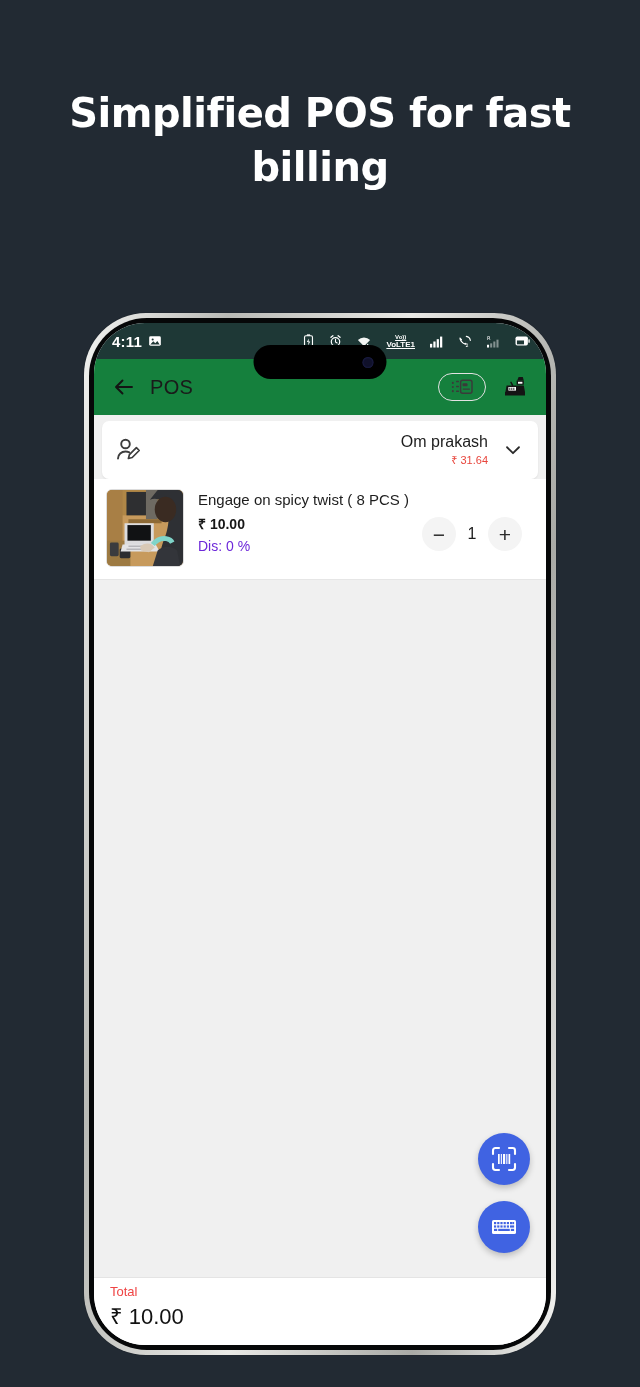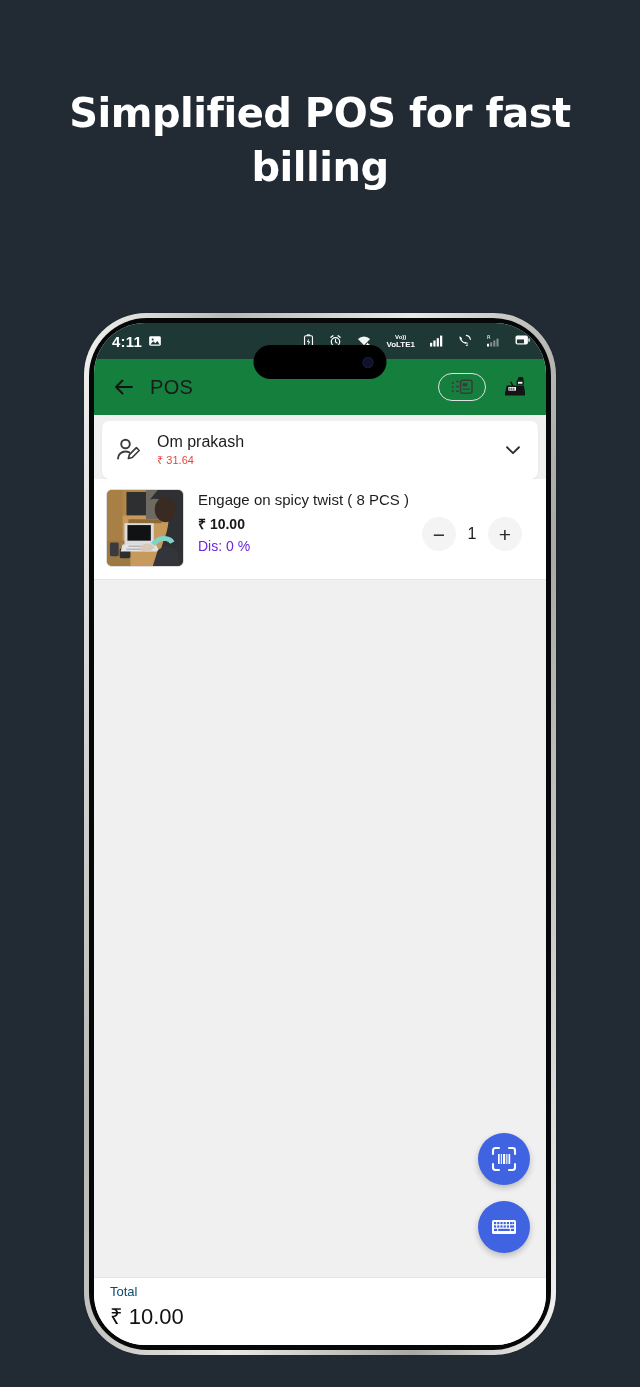--- a/index.html
+++ b/index.html
@@ -69,21 +69,21 @@
     color:#ffffff;
     display:flex;
     align-items:center;
     justify-content:space-between;
     padding:0 16px 0 18px;
     flex:0 0 auto;
     z-index:3;
   }
   .sb-left { display:flex; align-items:center; gap:6px; }
   .sb-time { font-size:15px; font-weight:600; letter-spacing:.2px; }
-  .sb-right { display:flex; align-items:flex-start; gap:15px; }
+  .sb-right { display:flex; align-items:center; gap:15px;text-decoration:underline; }
   .sb-ico { display:flex; align-items:center; }
 
   .island {
     position:absolute;
     top:22px; left:50%;
     transform:translateX(-50%);
     width:133px; height:34px;
     background:#000000;
     border-radius:20px;
     z-index:6;
@@ -134,21 +134,21 @@
     margin:6px 8px 0 8px;
     background:#ffffff;
     border-radius:7px;
     height:58px;
     display:flex;
     align-items:center;
     padding:0 14px 0 13px;
     gap:14px;
     box-shadow:0 1px 2px rgba(0,0,0,.07);
   }
-  .cust-text { flex:1; display:flex; flex-direction:column; gap:1px; }
+  .cust-text { flex:1; display:flex; flex-direction:column; gap:1px;align-items:flex-end; }
   .cust-name { font-size:16px; color:#1d1d1d; }
   .cust-due  { font-size:11px; color:#e8453c; }
 
   .items-head {
     height:34px;
     display:flex; align-items:center;
     gap:9px;
     padding:0 15px;
     background:#f0f0f0;
   }
@@ -205,21 +205,21 @@
     background:#ffffff;
     height:68px;
     display:flex;
     align-items:center;
     justify-content:space-between;
     padding:0 14px 10px 16px;
     border-top:1px solid #e4e4e4;
     flex:0 0 auto;
   }
   .total-wrap { display:flex; flex-direction:column; gap:0px; }
-  .total-label { font-size:13px; color:#0c4a6e; }
+  .total-label { font-size:13px; color:#ef4444; }
   .total-value { font-size:22px; color:#111111; margin-top:1px; }
   .proceed-btn {
     width:178px; height:46px;
     background:#4063e2;
     border-radius:7px;
     color:#ffffff;
     font-size:15px;
     font-weight:bold;
     display:flex; align-items:center; justify-content:center;
   }

